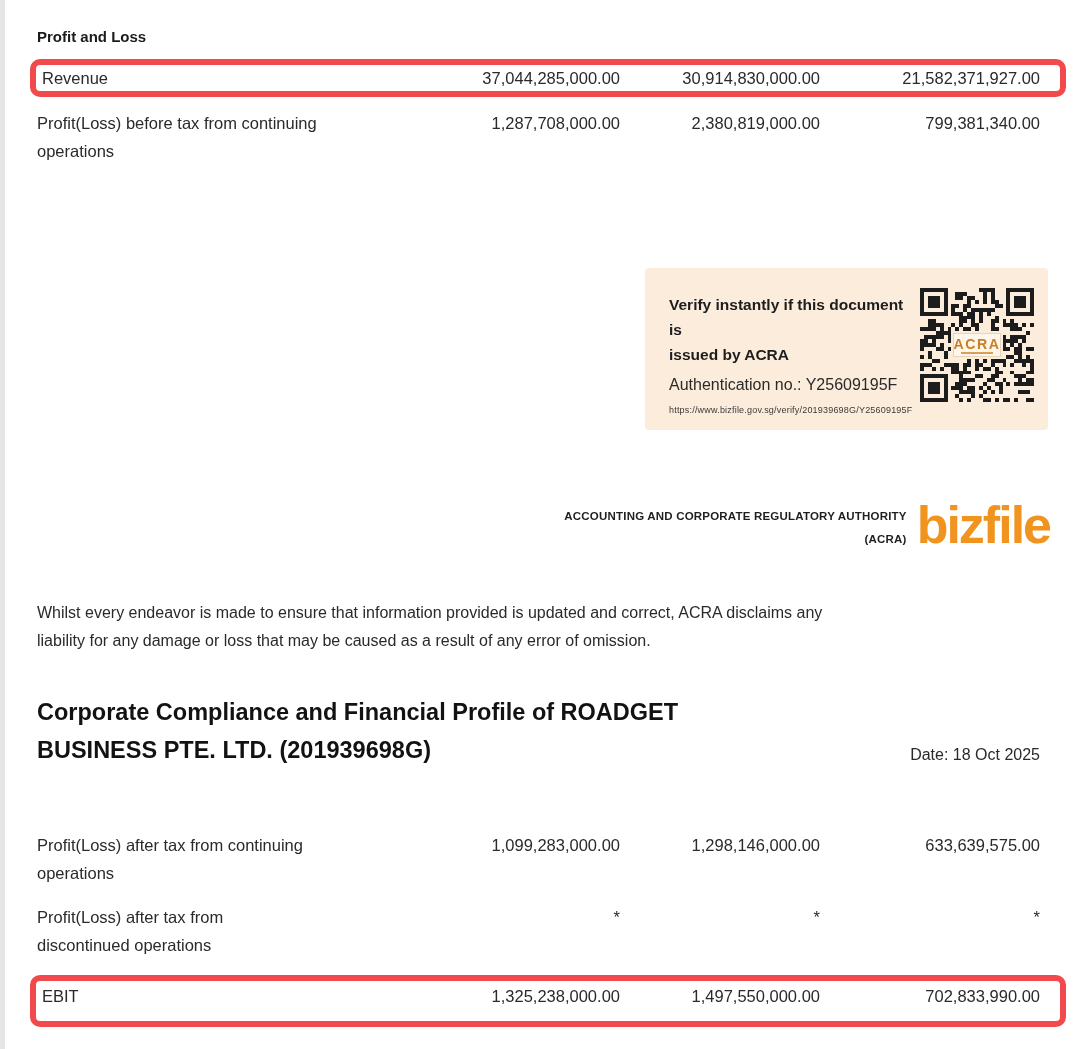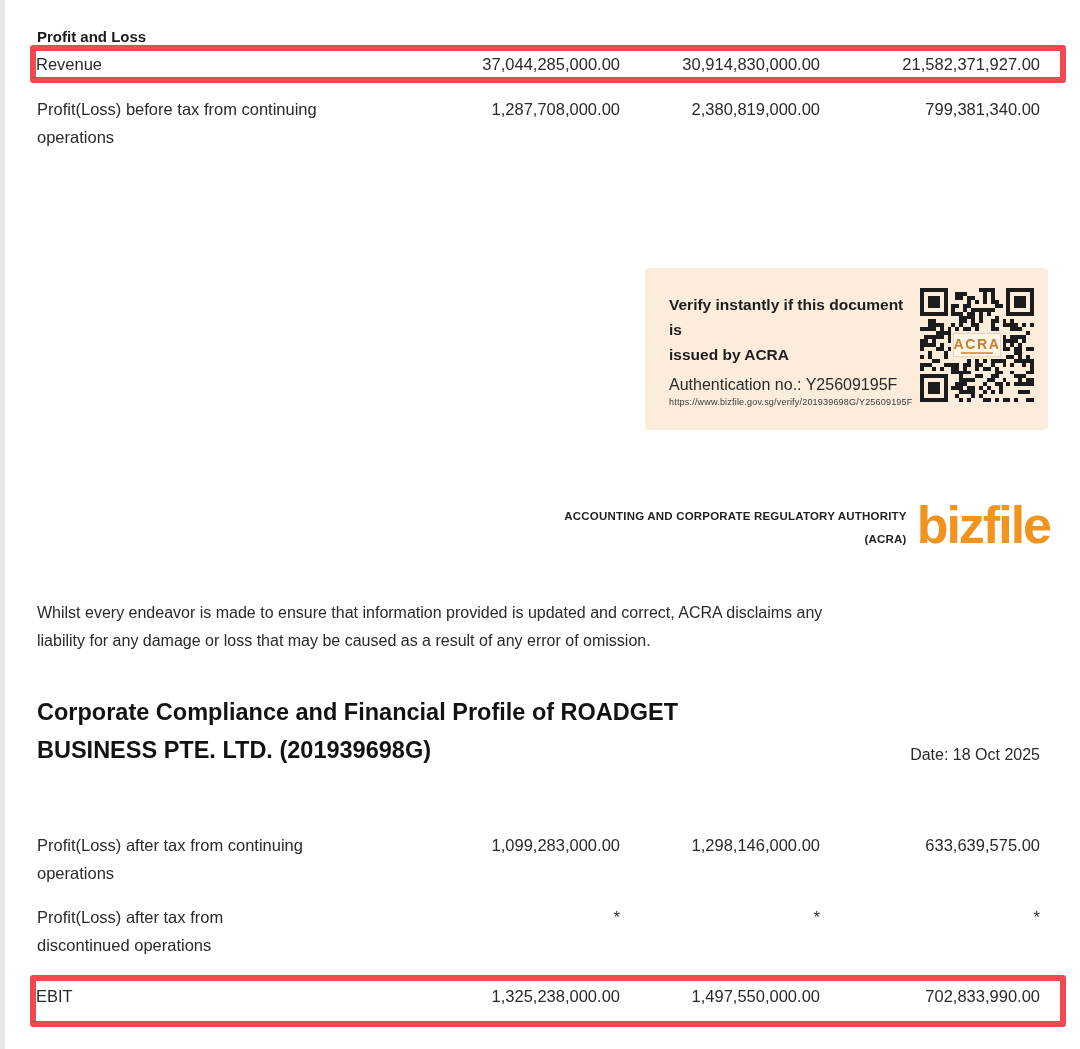--- a/index.html
+++ b/index.html
@@ -11,32 +11,32 @@
   
   .section-title { margin:28px 40px 0 32px; font-size:15px; font-weight:bold; color:#1b1b1b; }
   .frow { display:flex; align-items:flex-start; font-size:16.5px; line-height:28px; color:#2a2a2a; }
   .rowpad { padding:0 40px 0 32px; }
   .flabel { flex:1 1 auto; white-space:pre-line; }
   .fval { flex:0 0 auto; text-align:right; }
   .v1 { width:160px; }
   .v2 { width:200px; }
   .v3 { width:220px; }
 
-  .hl { border:6px solid #f2494d; border-radius:3px; margin:0 14px 0 25px; padding:1px 20px 1px 0; background:#fff; }
+  .hl { border:6px solid #f2494d; border-radius:10px; margin:14px 14px 0 25px; padding:1px 20px 1px 6px; background:#fff; }
   .hl .frow { line-height:24px; }
   .hl .flabel { white-space:nowrap; }
   .hl.tall { padding-top:3px; padding-bottom:13px; margin-top:16px; }
 
   .gap-row { margin-top:12px;justify-content:space-between; }
 
   
   .verify-box { position:absolute; left:640px; top:268px; width:403px; height:162px; background:#fcecdb; border-radius:4px; padding:24px 16px 0 24px; }
   .verify-title { font-size:15.5px; font-weight:bold; line-height:25px; color:#1d1d1d; width:248px; white-space:pre-line; }
   .verify-auth { margin-top:9px; font-size:16px; color:#2a2a2a; }
-  .verify-url { margin-top:3px; font-size:9px; color:#3a3a3a; letter-spacing:0.2px; }
+  .verify-url { margin-top:11px; font-size:9px; color:#3a3a3a; letter-spacing:0.2px; }
   .qr-wrap { position:absolute; top:20px; right:14px; width:114px; height:114px; }
   .qr-wrap svg { display:block; }
 
   .page-number { position:absolute; left:32px; bottom:36px; font-size:16.5px; color:#2a2a2a; }
 
   
   .p2-header { display:flex; justify-content:flex-end; align-items:center; margin:26px 30px 0 0; gap:10px; }
   .authority { text-align:right; font-size:11.5px; font-weight:bold; line-height:23px; color:#1f1f1f; letter-spacing:0.2px; }
   .bizfile-logo { font-size:52px; font-weight:bold; color:#f0941f; letter-spacing:-2px; line-height:52px; padding-bottom:6px; }
 

